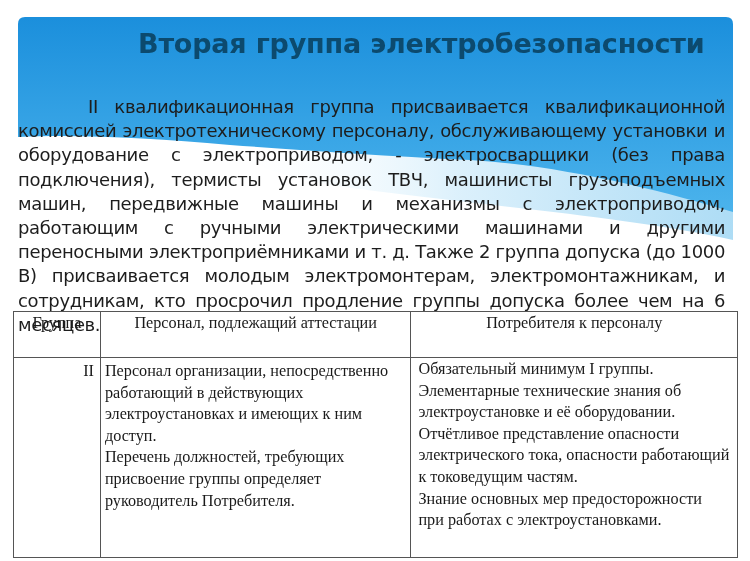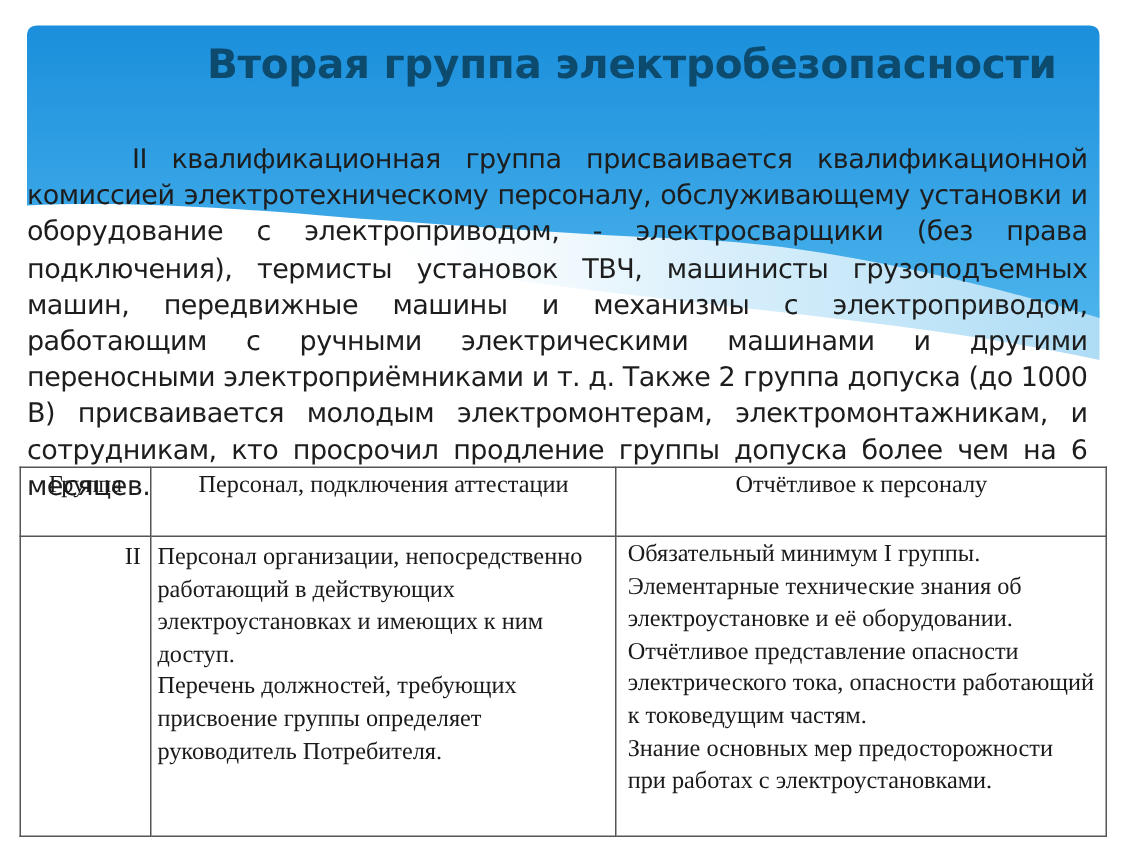--- a/index.html
+++ b/index.html
@@ -73,22 +73,22 @@
 
 <table class="spec">
   <colgroup>
     <col style="width:87px">
     <col style="width:311px">
     <col style="width:327px">
   </colgroup>
   <thead>
     <tr>
       <th>Группа</th>
-      <th>Персонал, подключения аттестации</th>
-      <th>Отчётливое к персоналу</th>
+      <th>Персонал, подлежащий аттестации</th>
+      <th>Потребителя к персоналу</th>
     </tr>
   </thead>
   <tbody>
     <tr>
       <td class="grp">II</td>
       <td class="col2">
         <span class="para">Персонал организации, непосредственно работающий в действующих электроустановках и имеющих к ним доступ.</span>
         <span class="para">Перечень должностей, требующих присвоение группы определяет руководитель Потребителя.</span>
       </td>
       <td class="col3">

